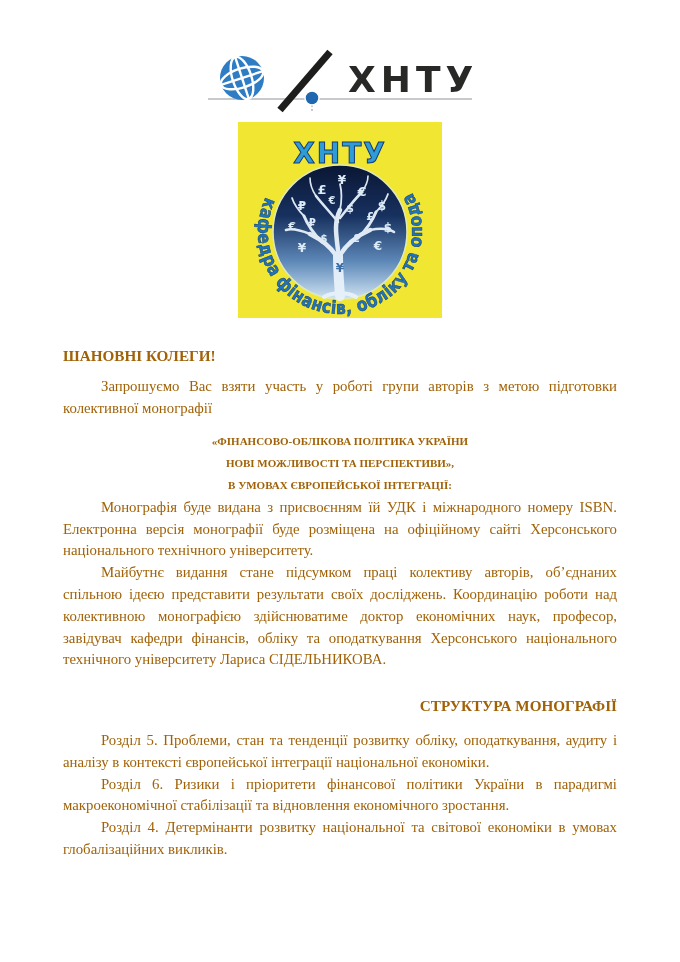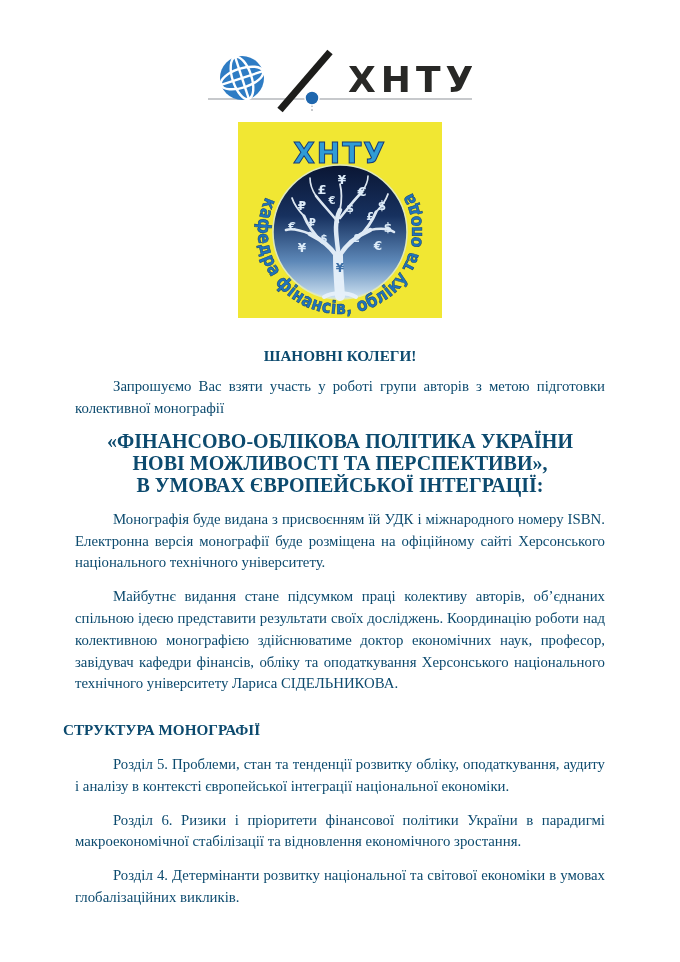--- a/index.html
+++ b/index.html
@@ -1,30 +1,30 @@
 <!DOCTYPE html>
 <html><head>
 <meta charset="utf-8">
 <style>
   html,body{margin:0;padding:0;background:#ffffff;}
   .page{
     width:680px;height:962px;margin:0 auto;background:#ffffff;
-    font-family:"Liberation Serif", serif;color:#0c4a6e;
+    font-family:"Liberation Serif", serif;color:#a16207;
     overflow:hidden;position:relative;border-radius:11px;
   }
   .logo-top{display:block;margin:48px auto 0;}
   .emblem{display:block;margin:8px auto 0;}
   .content{padding:0 63px;font-size:14.8px;line-height:21.8px;}
   .bold{font-weight:bold;}
-  .greeting{margin:27px 0 0 0;text-align:center;font-weight:bold;font-size:15.2px;}
-  .para{margin:12px;text-indent:38px;text-align:justify;font-family:Liberation Serif, serif;}
+  .greeting{margin:27px 0 0 0;text-align:left;font-weight:bold;font-size:15.2px;}
+  .para{margin:0;text-indent:38px;text-align:justify;font-family:Liberation Serif, serif;}
   .intro{margin-top:9px;}
-  .doc-title{margin:12px 0 0 0;text-align:center;font-weight:bold;font-size:20px;}
+  .doc-title{margin:12px 0 0 0;text-align:center;font-weight:bold;font-size:11px;}
   .topic{margin-top:10px;}
-  .structure-heading{margin:24px 0 0 0;text-align:left;font-weight:bold;font-size:15.2px;}
+  .structure-heading{margin:24px 0 0 0;text-align:right;font-weight:bold;font-size:15.2px;}
   .section-first{margin-top:13px;}
   .svgtxt{font-family:"DejaVu Sans", sans-serif;}
 </style>
 </head>
 <body>
 
 <div class="page">
 
   <svg class="logo-top" width="264" height="66" viewBox="0 0 264 66">
     <line x1="0" y1="51" x2="264" y2="51" stroke="#8f9399" stroke-width="1.2"></line>

